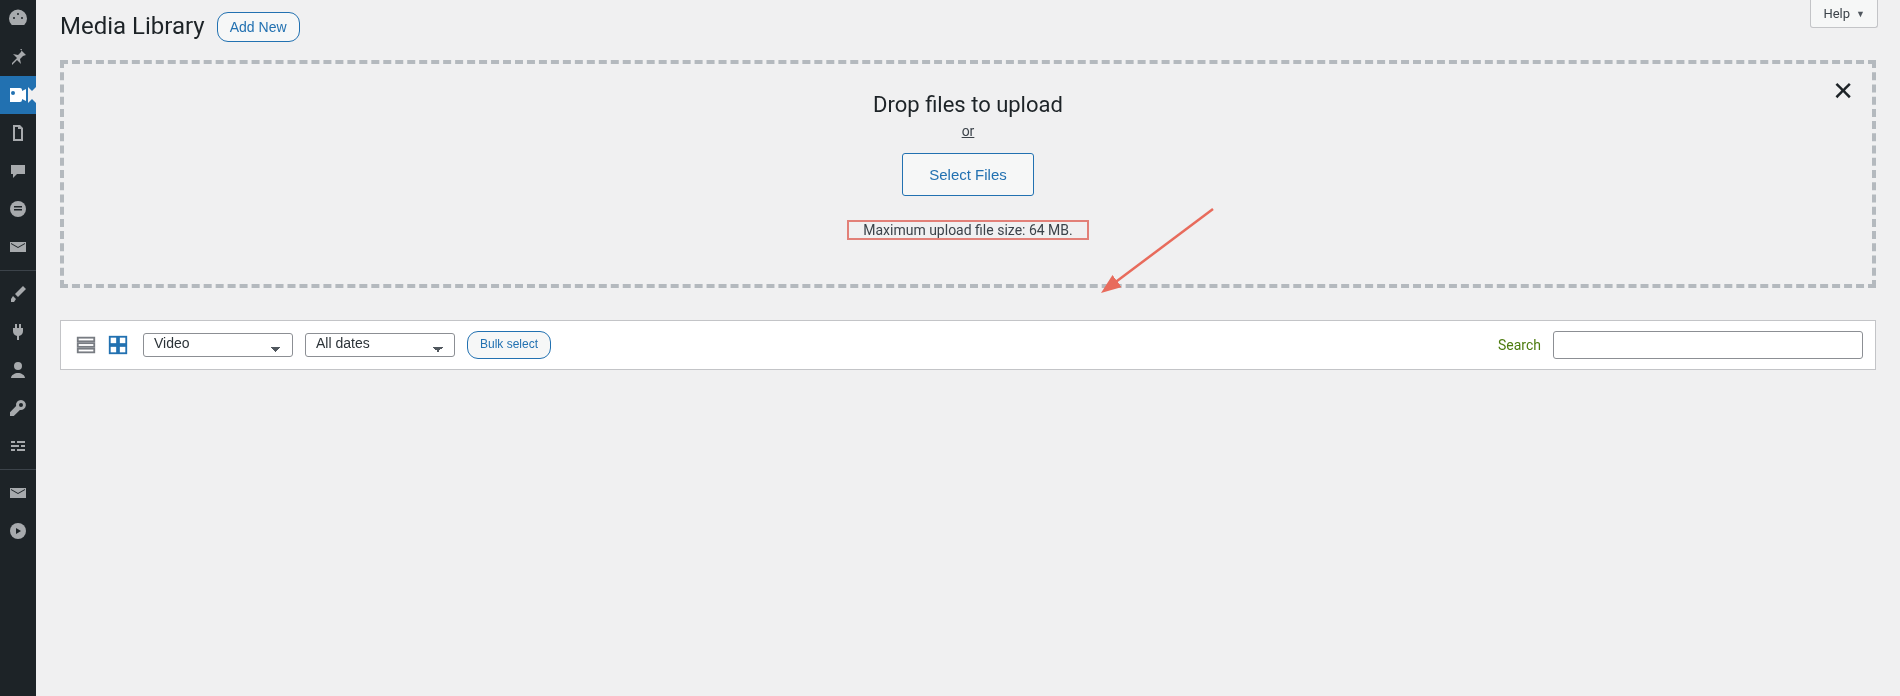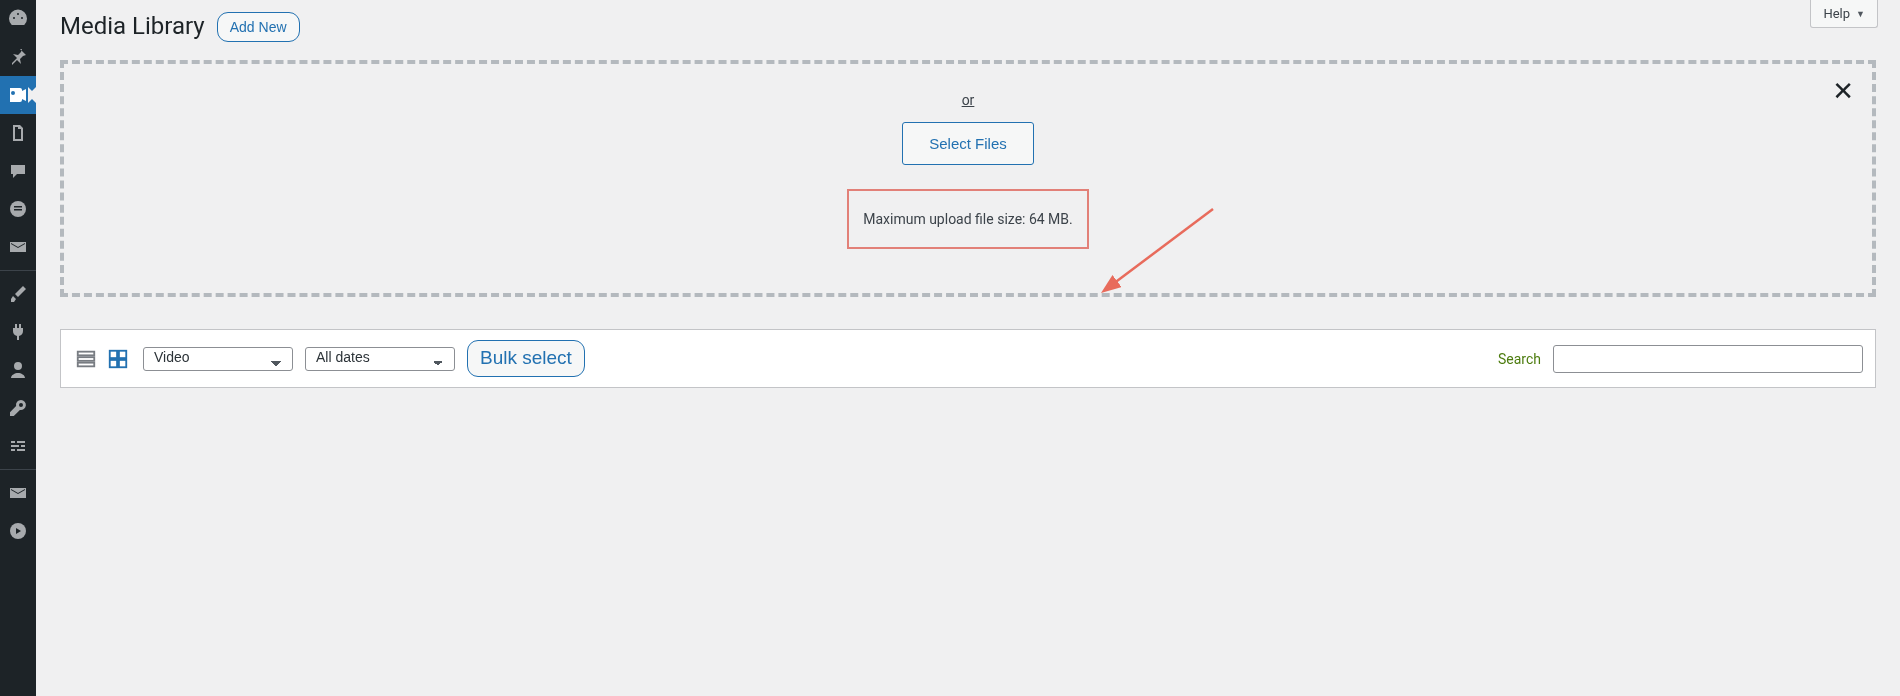--- a/index.html
+++ b/index.html
@@ -83,21 +83,21 @@
   .btn-secondary {
     border: 1px solid #2271b1;
     color: #2271b1;
     background: #f6f7f7;
     padding: 5px 12px;
     font-size: 14px;
     border-radius: 11px;
     cursor: pointer;
     line-height: 1.3;
   }
-  .btn-secondary.small { font-size:19px; padding:5px 12px; }
+  .btn-secondary.small { font-size:12px; padding:5px 12px; }
 
   .dropzone {
     border: 4px dashed #b4b9be;
     position: relative;
     padding: 28px 20px 44px 20px;
     margin-bottom: 32px;
     text-align: center;
   }
   .dropzone .close {
     position: absolute; top: 14px; right: 18px;
@@ -106,21 +106,21 @@
   }
   .drop-title { font-size: 22px; color:#1d2327; margin-bottom:6px; }
   .drop-or { font-size: 14px; color:#3c434a; margin-bottom:14px;text-decoration:underline; }
   .select-files {
     border:1px solid #2271b1; color:#2271b1; background:#f6f7f7;
     padding:12px 26px; font-size:15px; border-radius:3px; cursor:pointer;
   }
   .max-note-wrap{
     display:inline-block;
     border:2px solid #e28078;
-    padding:20px 14px;
+    padding:0 14px;
     margin-top:24px;
     font-size:14px;
     color:#3c434a;
     position:relative;
   }
   .arrow{
     position:absolute;
     top:140px; left:calc(50% + 130px);
     width:120px; height:90px;
     pointer-events:none;
@@ -242,20 +242,21 @@
     <span class="tri">▼</span>
   </div>
 
   <div class="page-header">
     <h1 class="page-title">Media Library</h1>
     <button class="btn-secondary">Add New</button>
   </div>
 
   <div class="dropzone">
     <span class="close">✕</span>
+    <div class="drop-title">Drop files to upload</div>
     <div class="drop-or">or</div>
     <button class="select-files">Select Files</button>
     <br>
     <span class="max-note-wrap">Maximum upload file size: 64 MB.</span>
 
     <svg class="arrow" viewBox="0 0 120 90">
       <defs>
         <marker id="ah" markerWidth="10" markerHeight="10" refX="2" refY="3" orient="auto">
           <path d="M0,0 L0,6 L8,3 z" fill="#e86b5c"></path>
         </marker>

